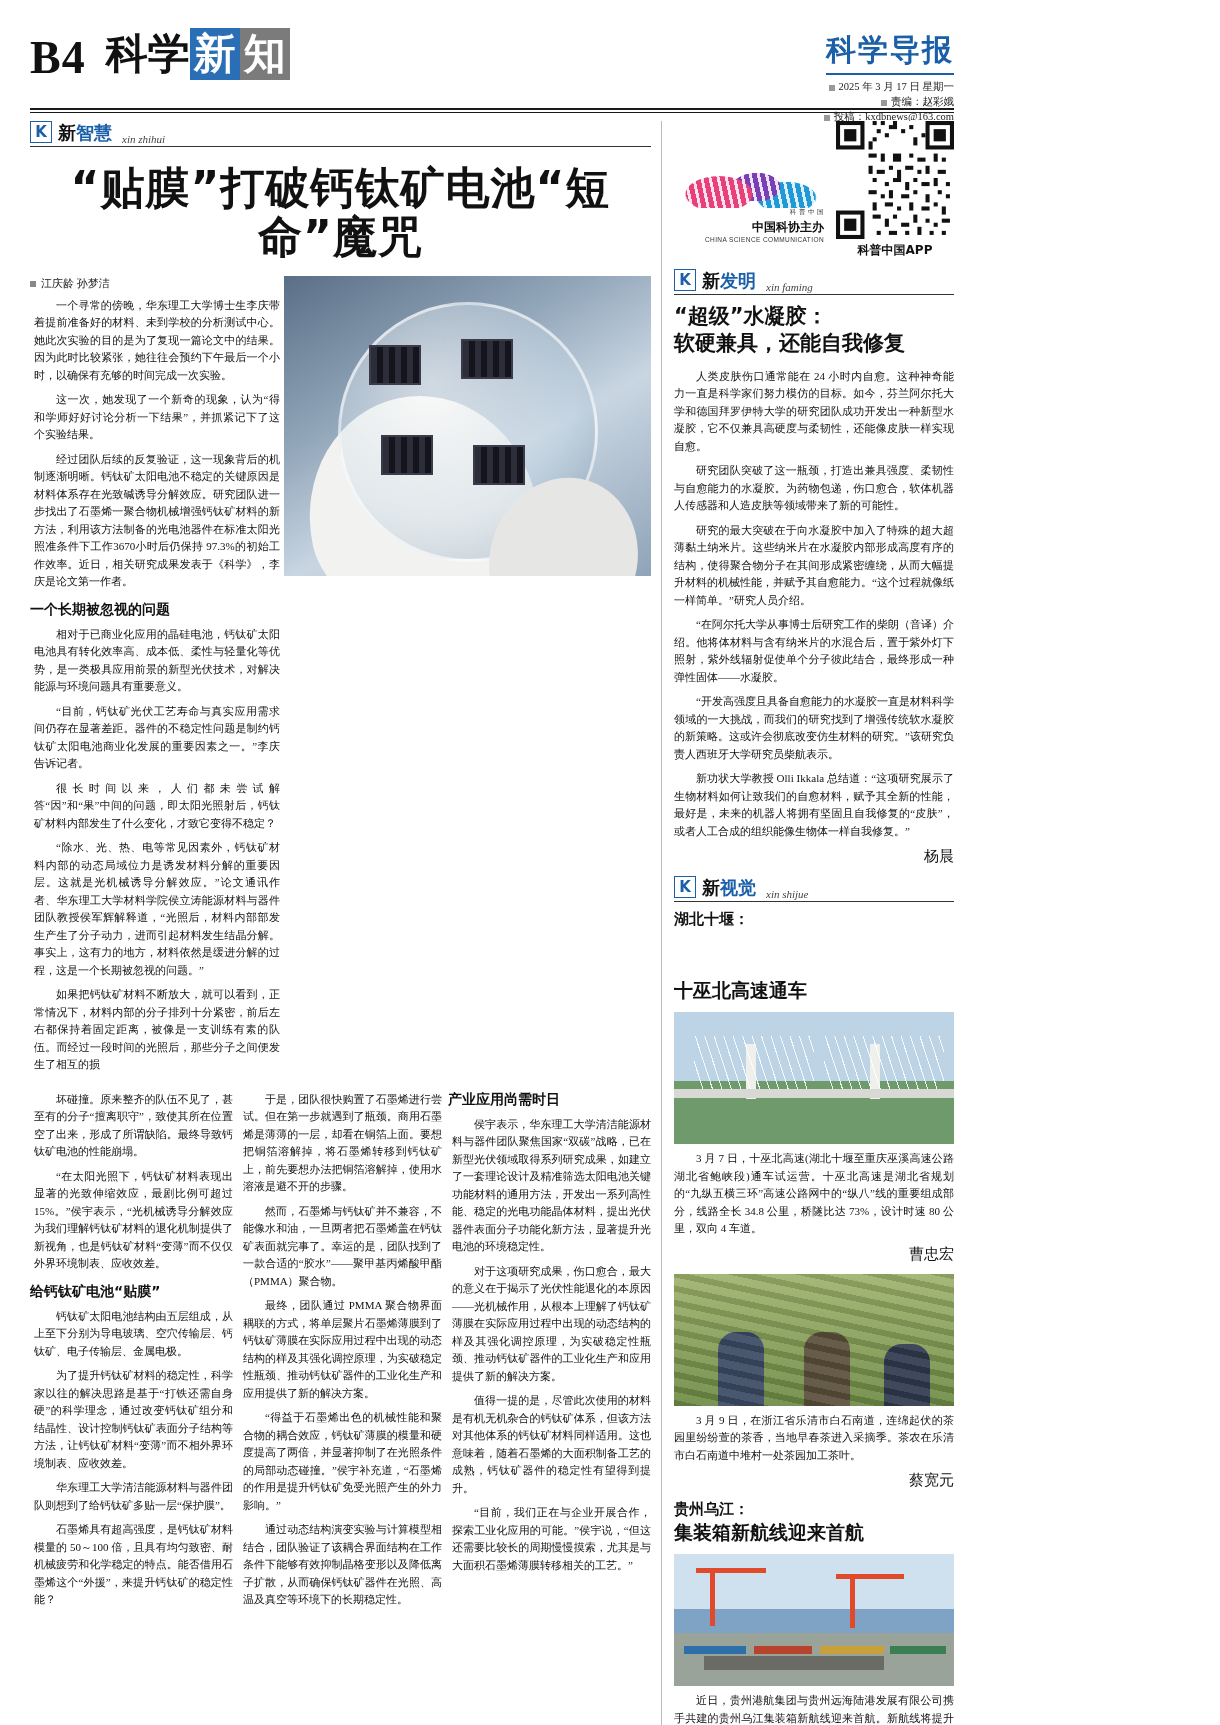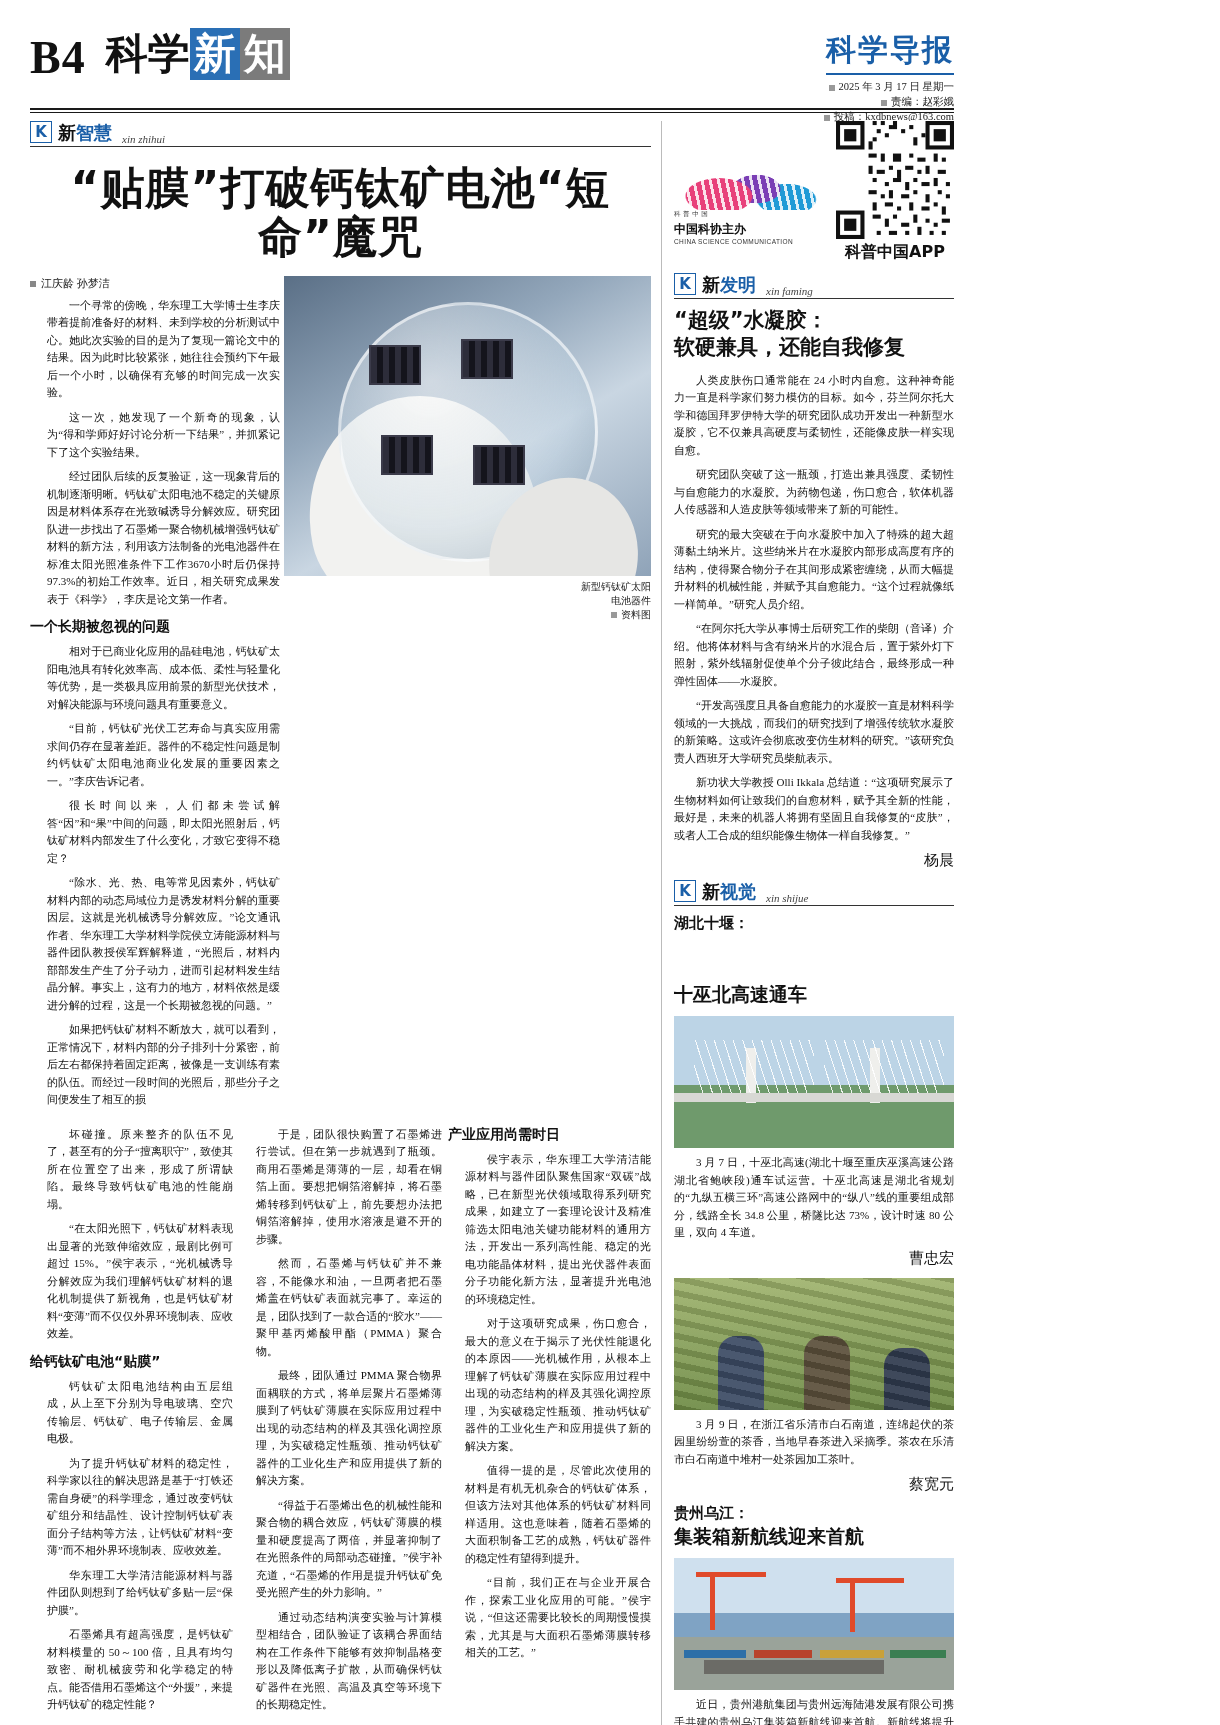--- a/index.html
+++ b/index.html
@@ -76,21 +76,21 @@
     text-align:center;
     margin:16px 0 14px 0;
     line-height:1.12;
   }
   .byline { font-size:11px; color:#222; margin-bottom:6px; }
   .byline .sq { display:inline-block; width:6px; height:6px; background:#888; margin-right:5px; vertical-align:middle; }
 
   
   .cols3 { display:flex; gap:6px;justify-content:center; }
   .tcol { flex:1; }
-  p.t { font-size:11px; line-height:17.5px; text-align:justify; margin:0 0 7px 17px; text-indent:22px; }
+  p.t { font-size:11px; line-height:17.5px; text-align:justify; margin:0 0 7px 4px; text-indent:22px; }
   h3.sub { font-family:"DejaVu Sans", sans-serif; font-size:14px; font-weight:bold; margin:10px 0 7px 0; }
 
   
   .photo { position:relative; overflow:hidden; }
   .cap { font-size:10px; color:#222; line-height:14px; margin-top:4px; }
   .cap .sq { display:inline-block; width:6px; height:6px; background:#999; margin:0 4px; vertical-align:middle; }
 
   
   .lead-photo { width:100%; height:300px; position:relative;
     background:linear-gradient(150deg,#5a6f86 0%,#93a7bb 35%,#c9d6e2 60%,#8fa3b8 100%); }
@@ -108,33 +108,33 @@
   .lead-photo .glove2 {
     position:absolute; right:4%; bottom:-22%; width:40%; height:55%;
     background:#e6e6e4; border-radius:50%; transform:rotate(18deg);
   }
   .lead-photo .cell { position:absolute; width:52px; height:40px; background:#1c1c24; border:2px solid #3b3b4a; }
   .lead-photo .cell i { display:block; width:100%; height:100%;
     background:repeating-linear-gradient(90deg,#2d2d3a 0 6px,#14141c 6px 12px); }
 
   
   .brandrow { display:flex; align-items:center; gap:12px; margin-bottom:10px; }
-  .brandmark { width:150px; text-align:left; }
+  .brandmark { width:150px; text-align:right; }
   .fanwing { height:70px; background:
       radial-gradient(ellipse at 30% 80%, #e8407a 0 22%, transparent 23%),
       radial-gradient(ellipse at 55% 70%, #7b3fb5 0 20%, transparent 21%),
       radial-gradient(ellipse at 75% 85%, #1f9ad6 0 18%, transparent 19%),
       linear-gradient(100deg,#ffffff,#ffffff);
     position:relative; overflow:hidden; }
   .fanwing:after { content:""; position:absolute; inset:0;
     background:repeating-linear-gradient(78deg, rgba(255,255,255,.85) 0 3px, rgba(255,255,255,0) 3px 8px); }
   .brandmark .bm-cn { font-family:"DejaVu Sans", sans-serif; font-size:12px; font-weight:bold; margin-top:2px; }
   .brandmark .bm-en { font-family:"Liberation Sans", sans-serif; font-size:6.5px; color:#333; letter-spacing:.4px; }
   .qr { width:118px; height:118px; background:#fff; position:relative; }
-  .qrcap { font-family:"DejaVu Sans", sans-serif; font-size:16px; font-weight:bold; text-align:center; margin-top:3px; }
+  .qrcap { font-family:"DejaVu Sans", sans-serif; font-size:12px; font-weight:bold; text-align:center; margin-top:3px; }
 
   h2.sh { font-family:"DejaVu Sans", sans-serif; font-size:21px; font-weight:bold; line-height:1.3; margin:8px 0 10px 0; }
   h2.sh.small { font-size:19px; }
   p.s { font-size:11px; line-height:17.5px; text-align:justify; margin:0 0 7px 0; text-indent:22px; }
   .sign { font-size:15px; text-align:right; margin:4px 0 10px 0; }
 
   .side-photo { width:100%; height:132px; }
   .p-bridge { background:linear-gradient(#bcd4e6 0 52%, #6f9a6c 52% 100%); position:relative; overflow:hidden; }
   .p-bridge .deck { position:absolute; left:0; right:0; top:58%; height:9px; background:#d8d8d4; }
   .p-bridge .tower { position:absolute; bottom:34%; width:10px; height:42%; background:#efefec; }
@@ -213,25 +213,20 @@
                   <i></i>
                 </div>
               <div class="cell" style="left:40px; top:130px;">
                   <i></i>
                 </div>
               <div class="cell" style="left:132px; top:140px;">
                   <i></i>
                 </div>
             </div>
             <div class="glove2"></div>
-          </div>
-          <div class="cap" style="text-align:right;">
-            <div>新型钙钛矿太阳</div>
-            <div><span>电池器件</span></div>
-            <div><span class="sq"></span><span>资料图</span></div>
           </div>
         </div>
       </div>
 
       <div class="cols3" style="margin-top:10px;">
         <div class="tcol">
           <p class="t">坏碰撞。原来整齐的队伍不见了，甚至有的分子“擅离职守”，致使其所在位置空了出来，形成了所谓缺陷。最终导致钙钛矿电池的性能崩塌。</p>
           <p class="t">“在太阳光照下，钙钛矿材料表现出显著的光致伸缩效应，最剧比例可超过 15%。”侯宇表示，“光机械诱导分解效应为我们理解钙钛矿材料的退化机制提供了新视角，也是钙钛矿材料“变薄”而不仅仅外界环境制表、应收效差。</p>
           <h3 class="sub">给钙钛矿电池“贴膜”</h3>
           <p class="t">钙钛矿太阳电池结构由五层组成，从上至下分别为导电玻璃、空穴传输层、钙钛矿、电子传输层、金属电极。</p>

